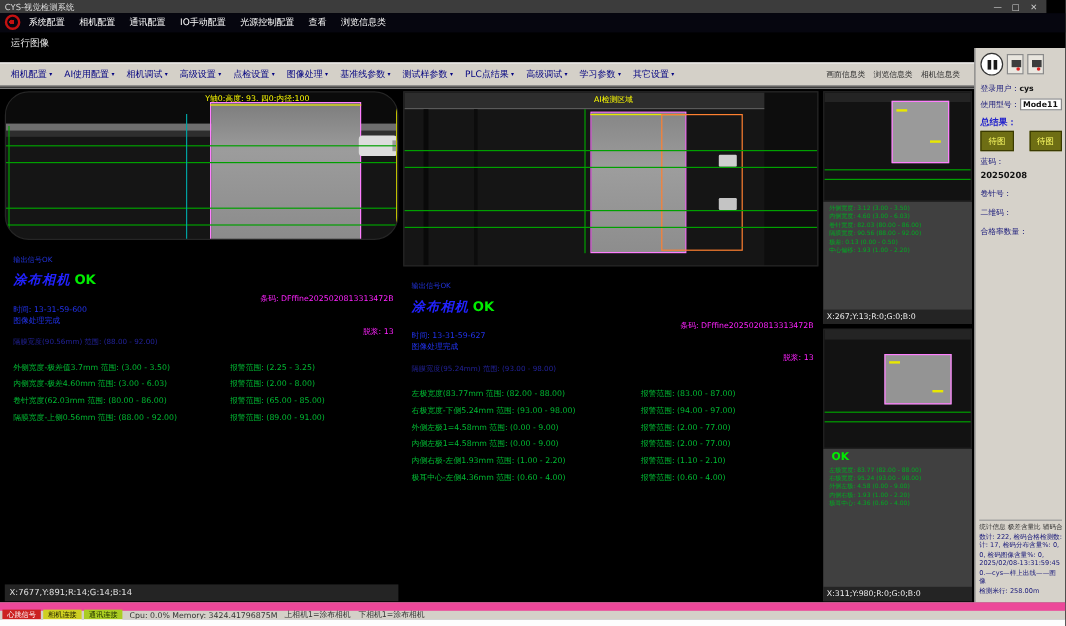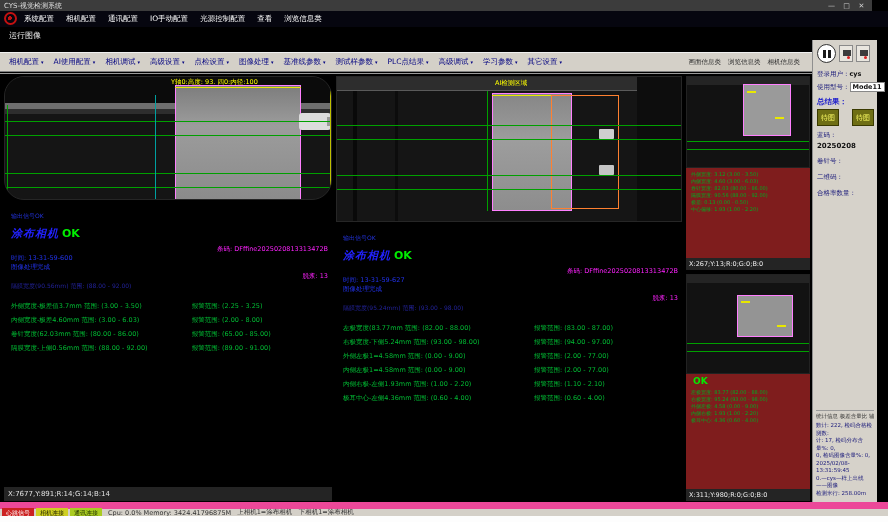--- a/index.html
+++ b/index.html
@@ -76,38 +76,38 @@
   .cam-name { color:#2222ff; font-size:11px; font-weight:bold; font-style:italic; letter-spacing:1px; }
   .cam-ok { color:#00ee00; font-size:11px; font-weight:bold; margin-left:3px; }
   .p-barcode, .p-strip { color:#ff22ff; font-size:6.5px; line-height:9px;text-align:right; }
   .p-time, .p-proc { color:#2233ee; font-size:6.5px; line-height:9px; }
   .p-extra { color:#222299; font-size:6px; line-height:9px; }
   .meas { margin-top:9px; }
   .mrow { display:flex; line-height:14px; }
   .mtext { width:57%; color:#00bb33; font-size:6.5px; white-space:nowrap; overflow:hidden; }
   .malarm { flex:1; color:#00bb33; font-size:6.5px; white-space:nowrap; overflow:hidden; }
   
-  .spanel { position:absolute; left:686px; width:124px; display:flex; flex-direction:column; background:#7f1d1d; }
+  .spanel { position:absolute; left:686px; width:124px; display:flex; flex-direction:column; background:#404040; }
   .spanel-top { top:2px; height:194px; }
   .spanel-bottom { top:200px; height:227px; }
   .simg { position:relative; background:#121212; overflow:hidden; border:1px solid #222; }
   .simg-top { height:92px; }
   .simg-bottom { height:100px; }
   .s-topband { position:absolute; top:0; left:0; right:0; height:8px; background:#242424; }
   .s-cell-a { position:absolute; left:56px; top:7px; width:48px; height:52px; background:#9a9a9a; border:1px solid #ff7fff; }
   .s-cell-b { position:absolute; left:50px; top:20px; width:56px; height:42px; background:#949494; border:1px solid #ff7fff; }
   .s-ymark1 { position:absolute; width:9px; height:2px; background:#e8e800; }
   .s-h1a { top:64px; } .s-h2a { top:72px; }
   .s-h1b { top:68px; } .s-h2b { top:76px; }
   .slines { flex:1; padding:3px 2px 0 5px; overflow:hidden; }
   .sline { color:#00aa22; font-size:5px; line-height:7px; white-space:nowrap; }
   .sok { color:#00ee00; font-size:9px; font-weight:bold; padding:2px 0 0 7px; }
   .scoords { height:12px; background:#242424; color:#eee; font-size:6.5px; line-height:12px; padding-left:3px; white-space:nowrap; }
   
-  .sidebar { position:absolute; left:812px; top:40px; width:65px; height:462px; background:#d6d2ca;
+  .sidebar { position:absolute; left:812px; top:40px; width:76px; height:462px; background:#d6d2ca;
     border-left:1px solid #8f8f8f; padding:2px 3px; font-size:6.5px; color:#222; }
   .side-buttons { display:flex; align-items:center; gap:3px; margin:2px 0 7px 1px; }
   .btn-pause { width:19px; height:19px; border-radius:50%; background:#fff; border:1px solid #333;
     display:flex; align-items:center; justify-content:center; gap:2px; cursor:pointer; }
   .pbar { width:3px; height:8px; background:#1a1a1a; }
   .side-btn { width:14px; height:17px; background:#e9e6df; border:1px solid #8a8a8a; position:relative; cursor:pointer; }
   .cam-glyph { position:absolute; left:3px; top:4px; width:8px; height:6px; background:#3d3d3d; }
   .red-dot { position:absolute; right:2px; bottom:2px; width:3px; height:3px; border-radius:50%; background:#d22; }
   .side-line { margin:3px 0 2px 1px; color:#1a1a7a; white-space:nowrap; }
   .side-line .val { color:#111; font-weight:bold; }

